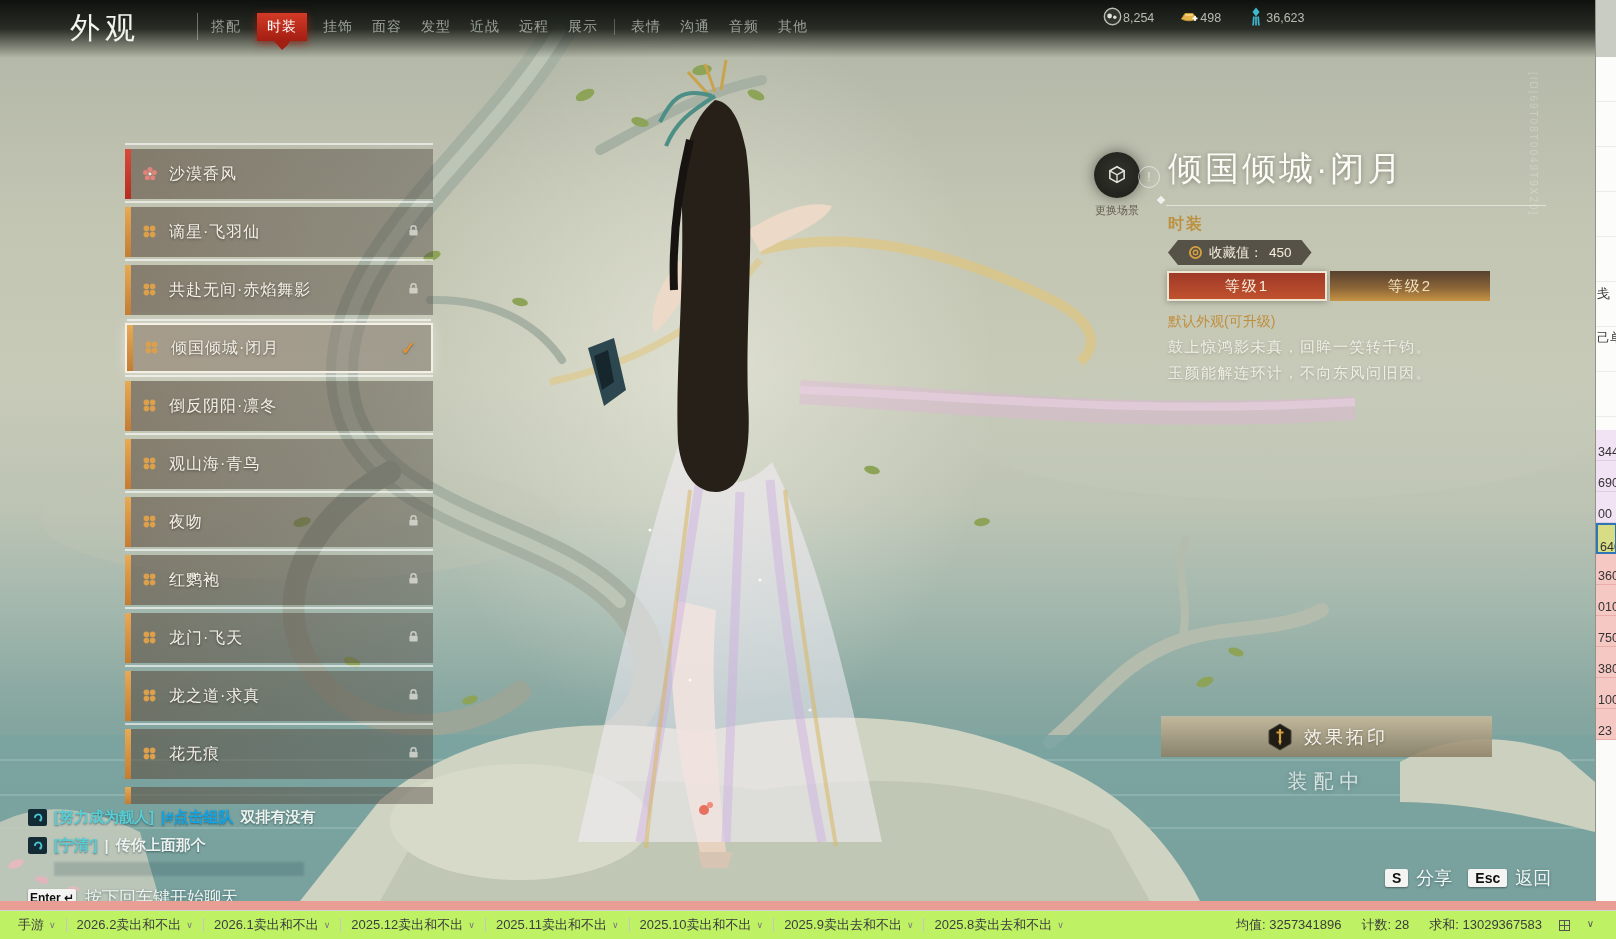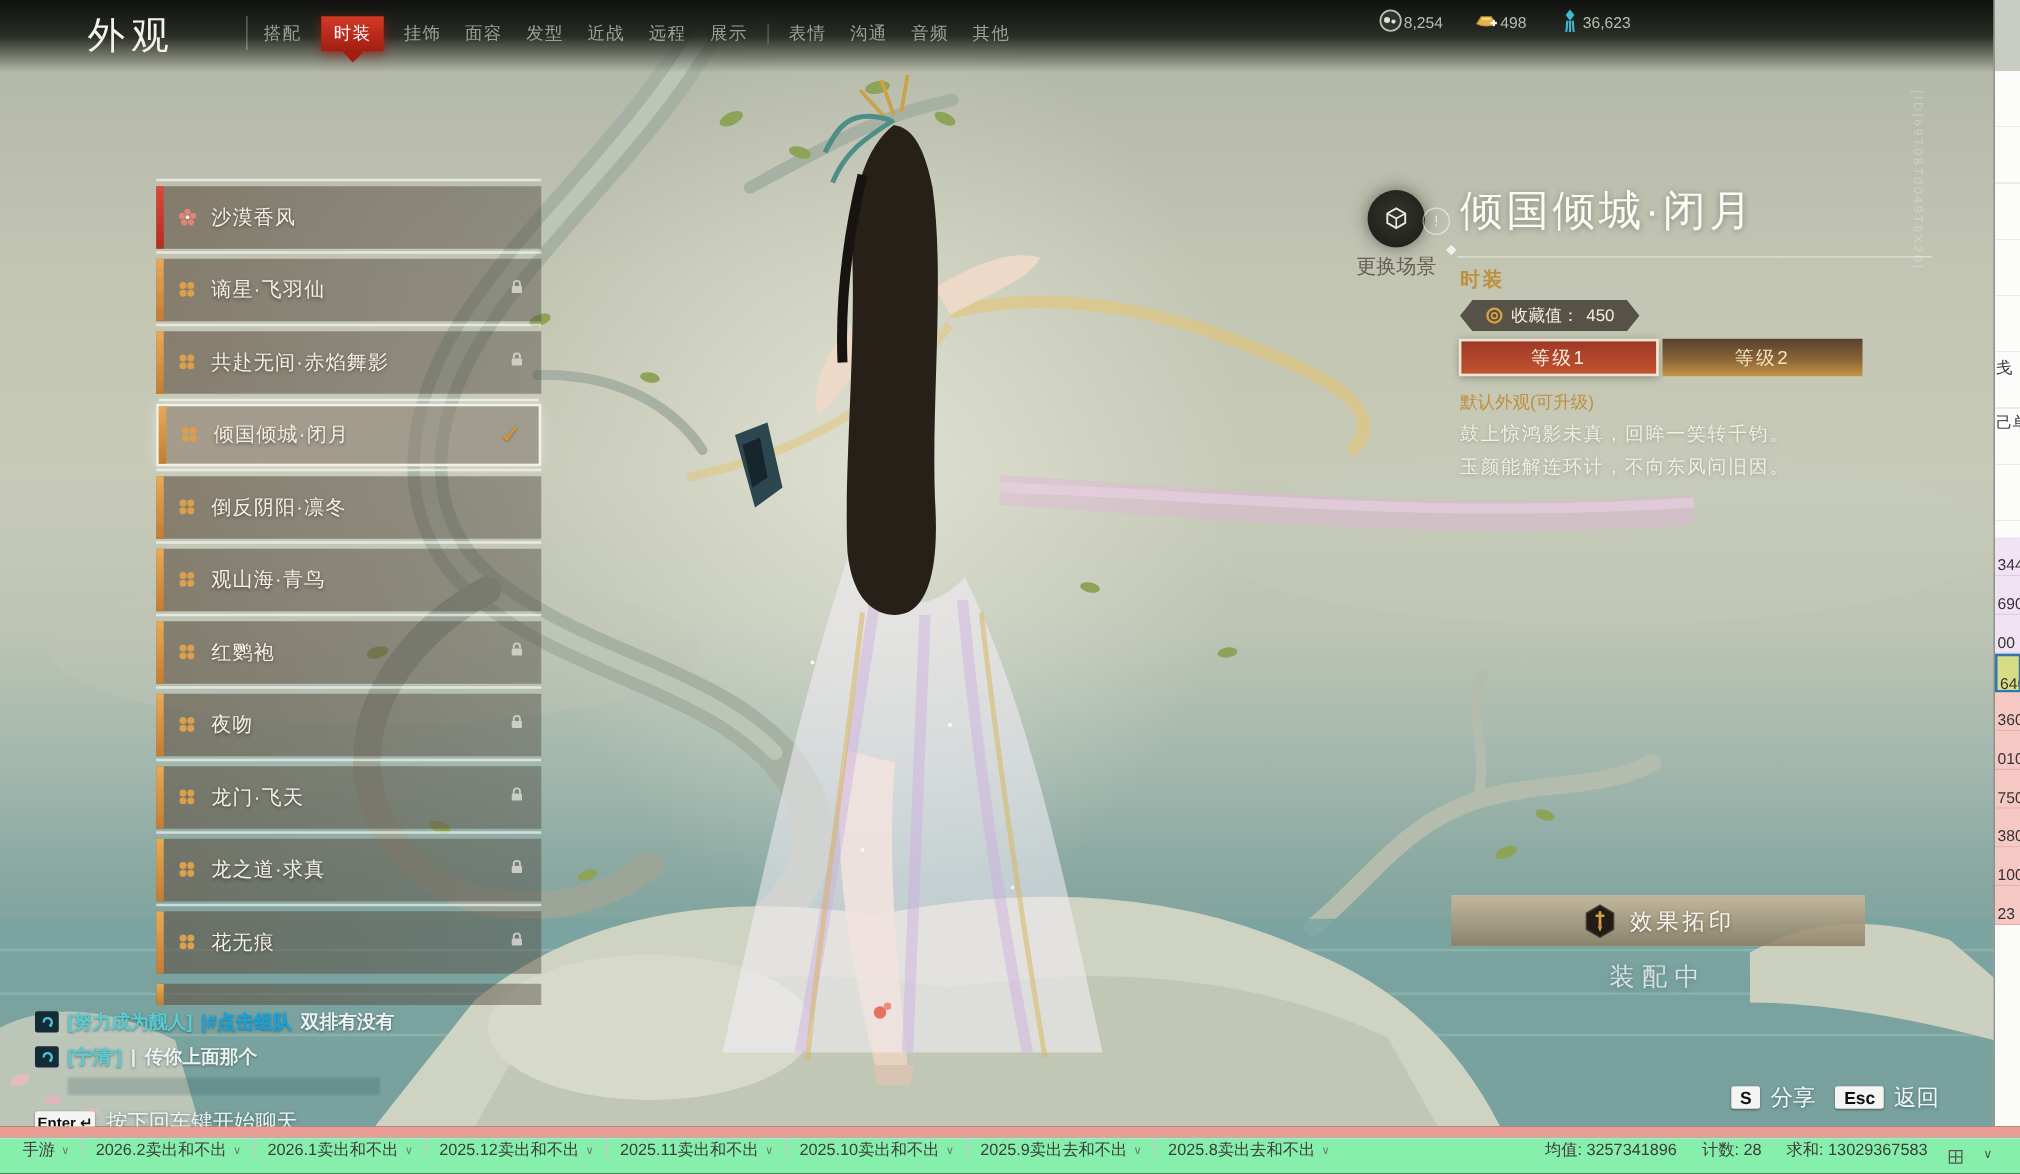--- a/index.html
+++ b/index.html
@@ -51,21 +51,21 @@
   .check { position:absolute; right:14px; top:50%; transform:translateY(-50%);
     color:#e8922d; font-size:20px; font-weight:bold; text-shadow:0 1px 2px rgba(0,0,0,.35); }
   .row.partial { height:17px; overflow:hidden; margin-bottom:0; }
 
   
   .scene-btn { position:absolute; left:1094px; top:152px; width:46px; height:46px; border-radius:50%;
     background:radial-gradient(circle at 50% 45%, #35352f 0%, #23231e 70%);
     box-shadow:0 0 14px rgba(30,30,25,.55); display:flex; align-items:center; justify-content:center;
     cursor:pointer; z-index:5; }
   .scene-btn-label { position:absolute; left:1081px; top:203px; width:72px; text-align:center;
-    font-size:16px; color:rgba(78,70,58,.8); z-index:5; }
+    font-size:11px; color:rgba(78,70,58,.8); z-index:5; }
   .info-circle { position:absolute; left:1138px; top:166px; width:22px; height:22px; border-radius:50%;
     border:1.5px solid rgba(255,255,255,.55); color:rgba(255,255,255,.65); font-size:12px;
     display:flex; align-items:center; justify-content:center; z-index:5; cursor:pointer; }
   .mini-diamond { position:absolute; left:1158px; top:197px; width:6px; height:6px;
     background:rgba(255,255,255,.75); transform:rotate(45deg); z-index:5; }
   .detail-title { position:absolute; left:1168px; top:146px; font-size:34px; color:#fcfbf5;
     letter-spacing:3px; text-shadow:0 1px 5px rgba(0,0,0,.35); z-index:5; font-weight:500; }
   .title-rule { position:absolute; left:1166px; top:205px; width:380px; height:1px;
     background:rgba(255,255,255,.5); z-index:5; }
   .category { position:absolute; left:1168px; top:214px; font-size:16px; font-weight:bold;
@@ -127,22 +127,22 @@
     background:repeating-linear-gradient(180deg,#fcfcfb 0 44px,#ebebe9 44px 45px); }
   .sw-part { position:absolute; left:1px; font-size:13px; color:#3a3a3a; white-space:nowrap; }
   .sw-cells { position:absolute; left:0; top:430px; width:21px; }
   .sw-cell { width:21px; height:31px; font-size:12.5px; color:#333; padding:15px 0 0 2px; overflow:hidden; }
   .cell-lav { background:#f2e3f4; border-bottom:1px solid #e0cde4; }
   .cell-yel { background:#d8dc84; border:2px solid #2e75b6; }
   .cell-pnk { background:#f6c8c4; border-bottom:1px solid #eaadaa; }
 
   
   .pink-strip { position:absolute; left:0; top:901px; width:1616px; height:9px; background:#e89d95; z-index:7; }
-  .taskbar { position:absolute; left:0; top:910px; width:1616px; height:29px; background:#86efac;
-    border-top:1px solid #d6d4d2; z-index:8; display:flex; align-items:flex-start; padding-left:8px; }
+  .taskbar { position:absolute; left:0; top:910px; width:1616px; height:29px; background:#bef264;
+    border-top:1px solid #d6d4d2; z-index:8; display:flex; align-items:center; padding-left:8px; }
   .sheet-tab { font-size:13px; color:#3d3d3d; display:flex; align-items:center; gap:5px;
     padding:0 10px; cursor:pointer; white-space:nowrap; }
   .sheet-caret { font-size:9px; color:#777; }
   .sheet-sep { width:1px; height:14px; background:#c9c7c5; }
   .tb-stats { position:absolute; right:74px; display:flex; gap:20px; font-size:13px; color:#3c3c3c; }
   .tb-grid { position:absolute; right:46px; top:9px; width:11px; height:11px; border:1.5px solid #555; cursor:pointer; }
   .tb-grid::before { content:''; position:absolute; left:0; right:0; top:50%; height:1.5px; background:#555; margin-top:-1px; }
   .tb-grid::after { content:''; position:absolute; top:0; bottom:0; left:50%; width:1.5px; background:#555; margin-left:-1px; }
   .tb-caret { position:absolute; right:22px; top:7px; font-size:10px; color:#555; cursor:pointer; }
 </style>
@@ -378,41 +378,41 @@
       <span class="oicon">
         <svg width="15" height="15" viewBox="0 0 15 15">
             <g fill="#dc9f4b">
               <circle cx="4.4" cy="4.4" r="2.8"></circle>
               <circle cx="10.6" cy="4.4" r="2.8"></circle>
               <circle cx="4.4" cy="10.6" r="2.8"></circle>
               <circle cx="10.6" cy="10.6" r="2.8"></circle>
             </g>
           </svg>
       </span>
-      <span class="olabel">红鹦袍</span>
+      <span class="olabel">夜吻</span>
       <span class="lock">
         <svg width="13" height="13" viewBox="0 0 13 13">
             <rect x="2.4" y="5.8" width="8.2" height="5.6" rx="1" fill="#d9dad2"></rect>
             <path d="M4 5.8 V4.2 a2.5 2.5 0 0 1 5 0 V5.8" stroke="#d9dad2" stroke-width="1.5" fill="none"></path>
           </svg>
       </span>
     </div>
     <div class="row">
       <span class="bar"></span>
       <span class="oicon">
         <svg width="15" height="15" viewBox="0 0 15 15">
             <g fill="#dc9f4b">
               <circle cx="4.4" cy="4.4" r="2.8"></circle>
               <circle cx="10.6" cy="4.4" r="2.8"></circle>
               <circle cx="4.4" cy="10.6" r="2.8"></circle>
               <circle cx="10.6" cy="10.6" r="2.8"></circle>
             </g>
           </svg>
       </span>
-      <span class="olabel">夜吻</span>
+      <span class="olabel">红鹦袍</span>
       <span class="lock">
         <svg width="13" height="13" viewBox="0 0 13 13">
             <rect x="2.4" y="5.8" width="8.2" height="5.6" rx="1" fill="#d9dad2"></rect>
             <path d="M4 5.8 V4.2 a2.5 2.5 0 0 1 5 0 V5.8" stroke="#d9dad2" stroke-width="1.5" fill="none"></path>
           </svg>
       </span>
     </div>
     <div class="row">
       <span class="bar"></span>
       <span class="oicon">

